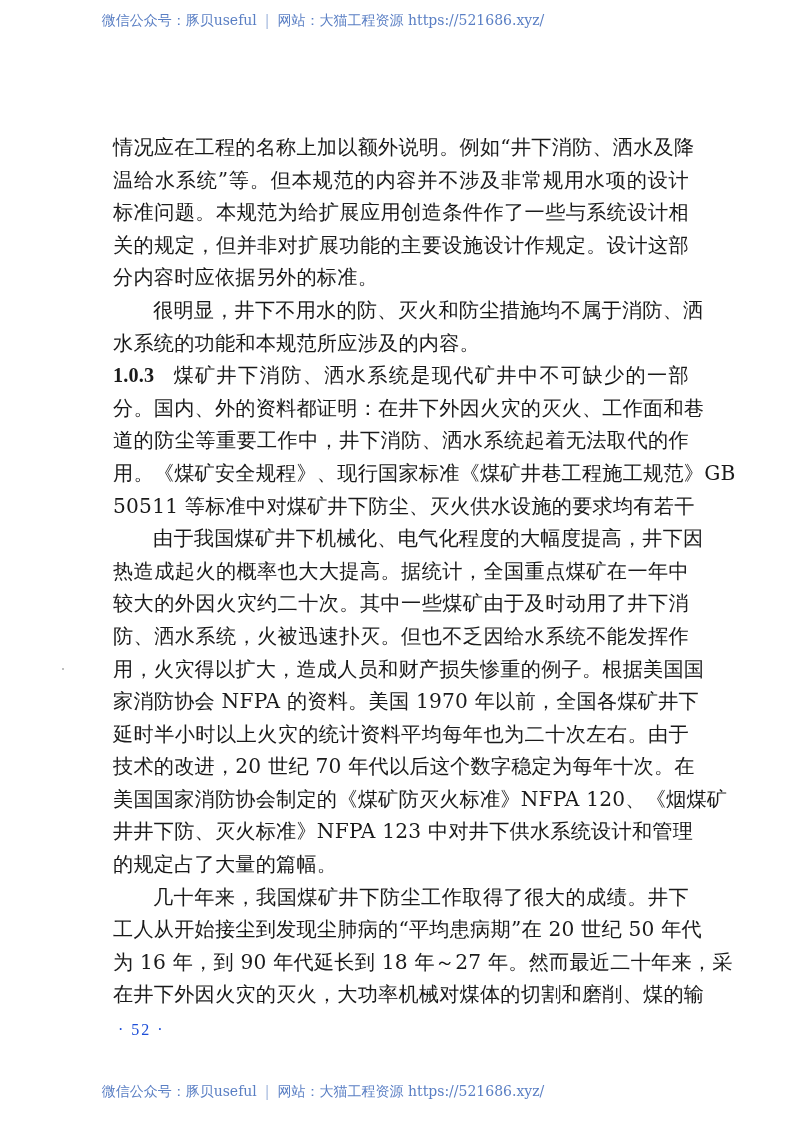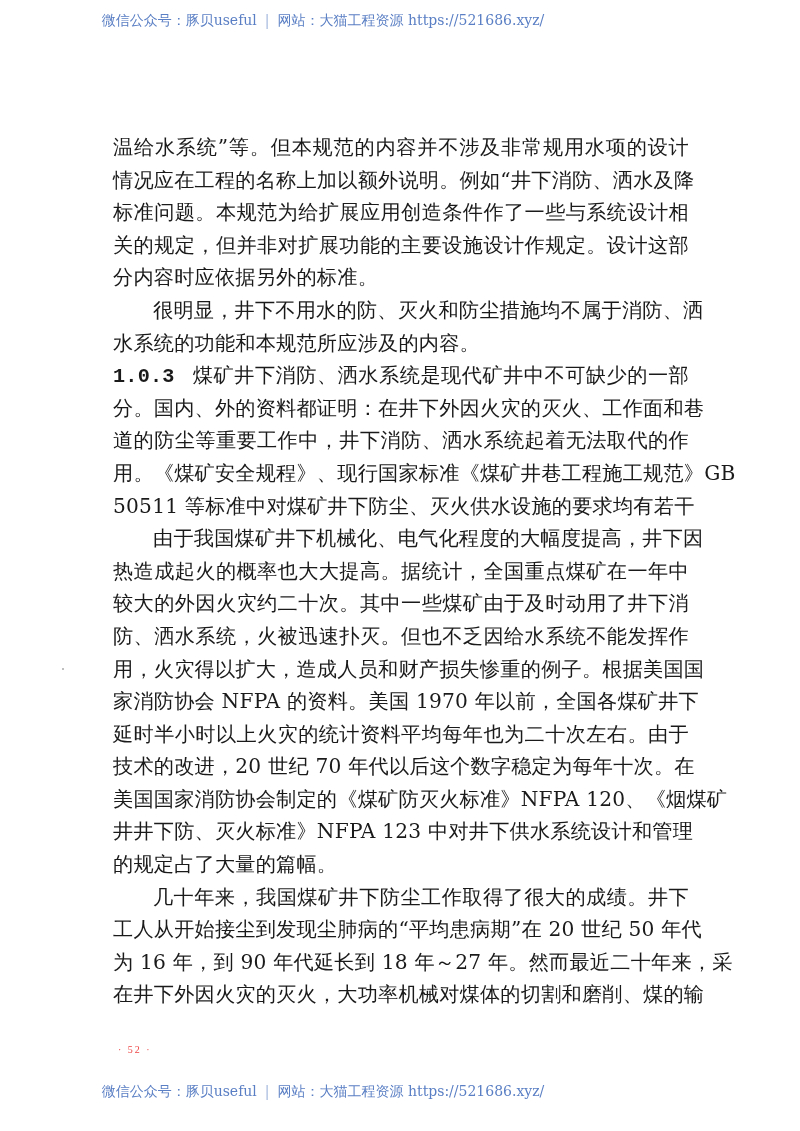--- a/index.html
+++ b/index.html
@@ -49,30 +49,30 @@
       text-align-last: justify;
       letter-spacing: 0.2px;
     }
     .line.last {
       text-align-last: left;
     }
     .line.indent {
       padding-left: 40px;
     }
     .clause-no {
-      font-family: Liberation Mono, monospace;
+      font-family: Liberation Serif, serif;
       font-weight: bold;
       margin-right: 18px;
     }
     .page-number {
       position: absolute;
       left: 118px;
-      top: 1044px;
-      font-size: 10px;
-      color: #ef4444;
+      top: 1021px;
+      font-size: 16px;
+      color: #1d4ed8;
       font-family: "Liberation Serif", "DejaVu Serif", serif;
       letter-spacing: 2px;
     }
     .stray-dot {
       position: absolute;
       left: 62px;
       top: 668px;
       width: 2px;
       height: 2px;
       background: #aaa;
@@ -85,22 +85,22 @@
 <div class="watermark watermark-top">
   <span>微信公众号：豚贝useful</span><span class="sep">|</span><span>网站：大猫工程资源</span>
   <span>https://521686.xyz/</span>
 </div>
 
 <div class="stray-dot"></div>
 
 <div class="page">
 
   <div>
+    <div class="line">情况应在工程的名称上加以额外说明。例如“井下消防、洒水及降</div>
     <div class="line">温给水系统”等。但本规范的内容并不涉及非常规用水项的设计</div>
-    <div class="line">情况应在工程的名称上加以额外说明。例如“井下消防、洒水及降</div>
     <div class="line">标准问题。本规范为给扩展应用创造条件作了一些与系统设计相</div>
     <div class="line">关的规定，但并非对扩展功能的主要设施设计作规定。设计这部</div>
     <div class="line last">分内容时应依据另外的标准。</div>
   </div>
 
   <div>
     <div class="line indent">很明显，井下不用水的防、灭火和防尘措施均不属于消防、洒</div>
     <div class="line last">水系统的功能和本规范所应涉及的内容。</div>
   </div>
 

